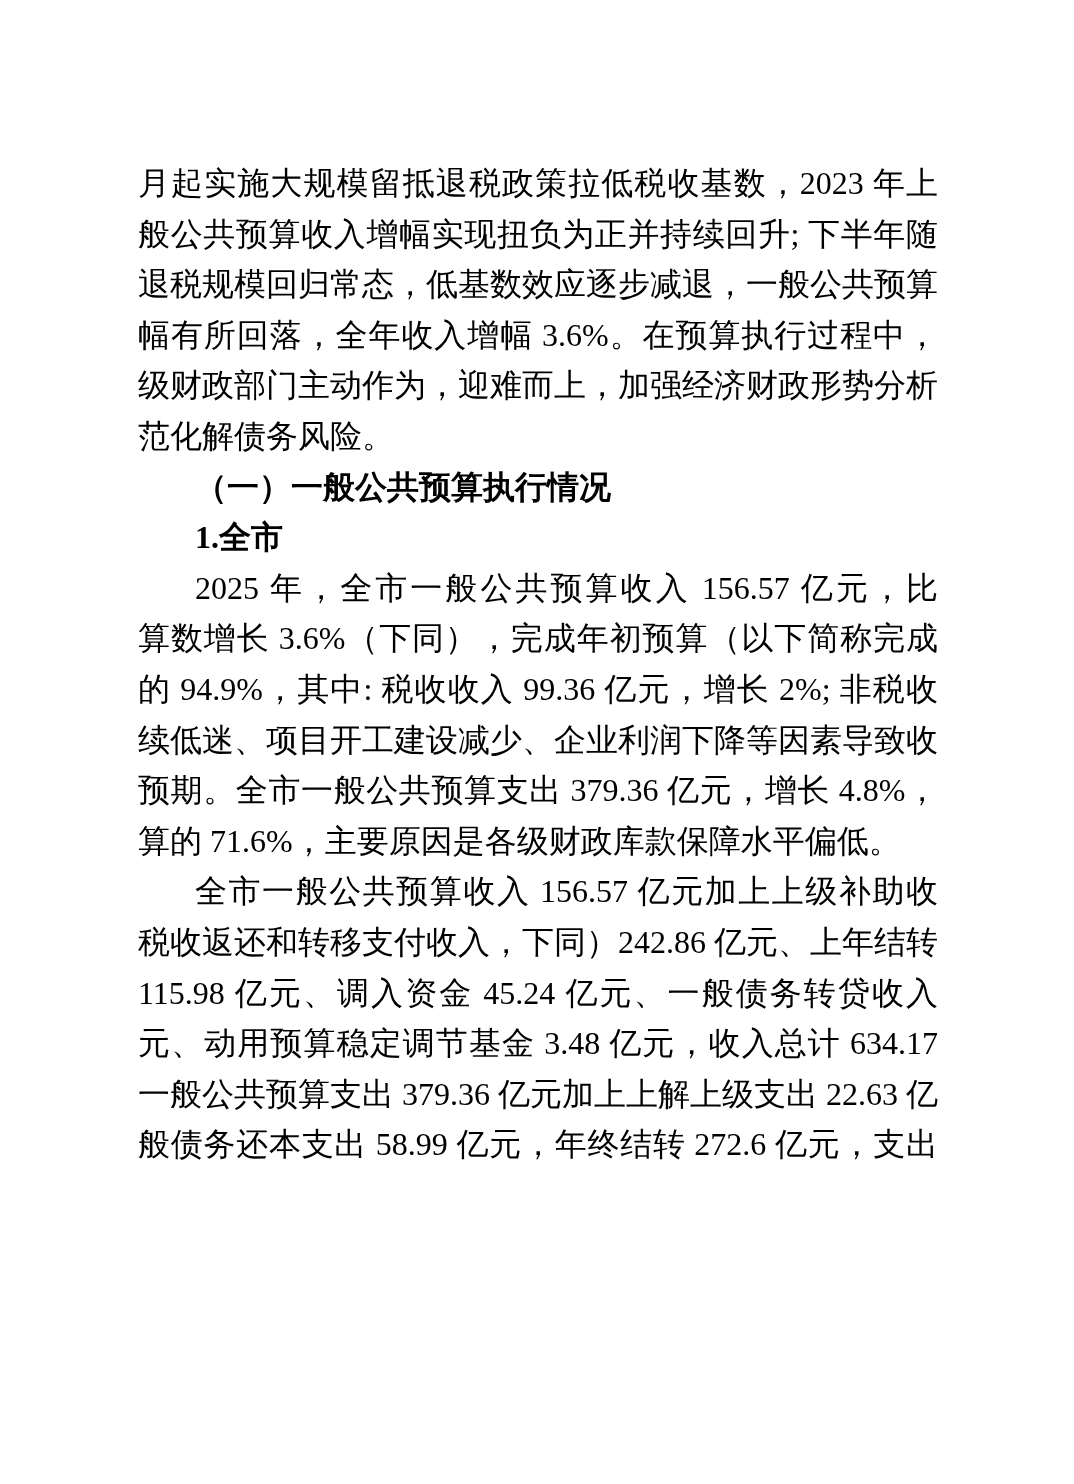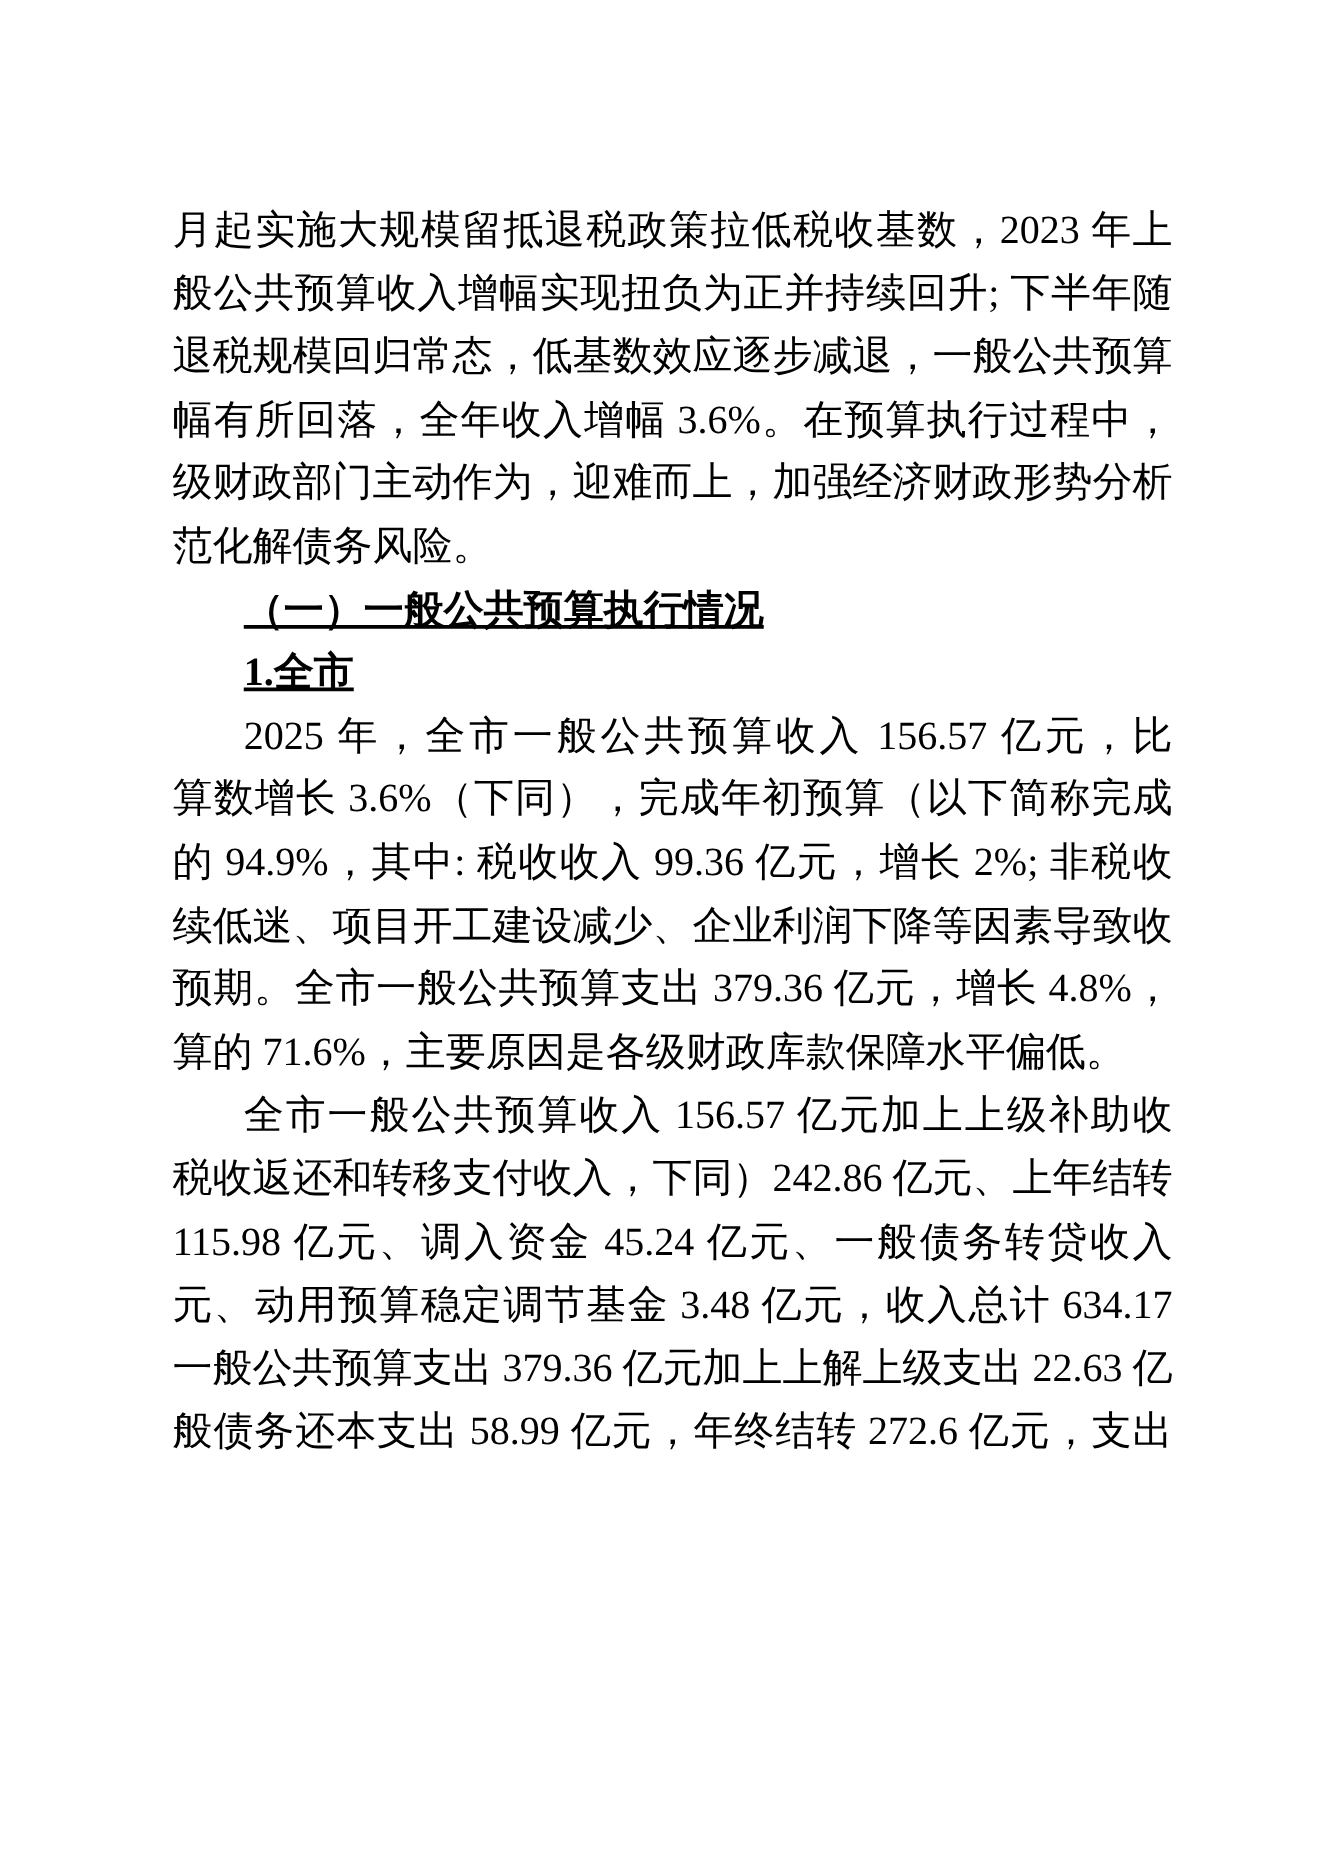--- a/index.html
+++ b/index.html
@@ -35,21 +35,20 @@
   }
   .leftend {
     text-align: left;
     text-align-last: left;
   }
   .indent {
     padding-left: 57px;
   }
   .heading {
     font-weight: bold;
-    text-decoration: underline;
   }
 </style>
 </head>
 <body>
 
 <div class="page">
   <div class="textblock">
 
     <div class="line just">月起实施大规模留抵退税政策拉低税收基数，2023 年上半年一</div>
     <div class="line just">般公共预算收入增幅实现扭负为正并持续回升; 下半年随着留抵</div>

